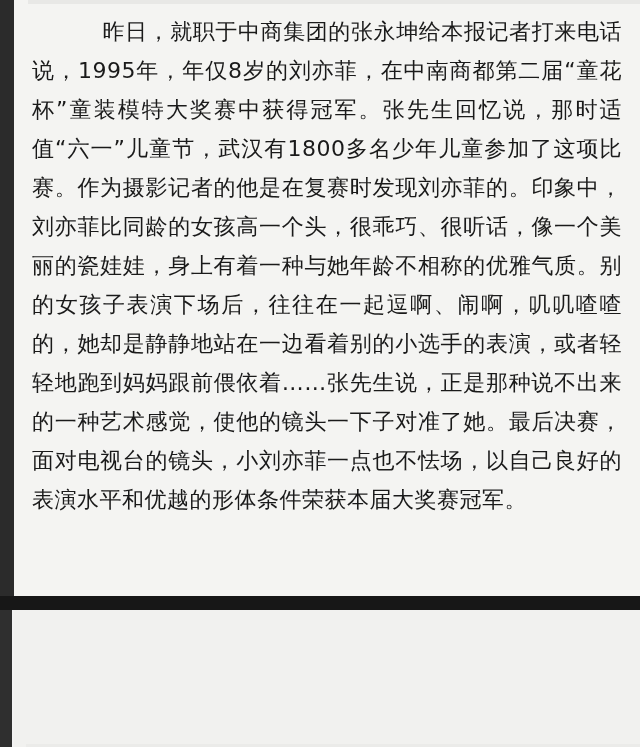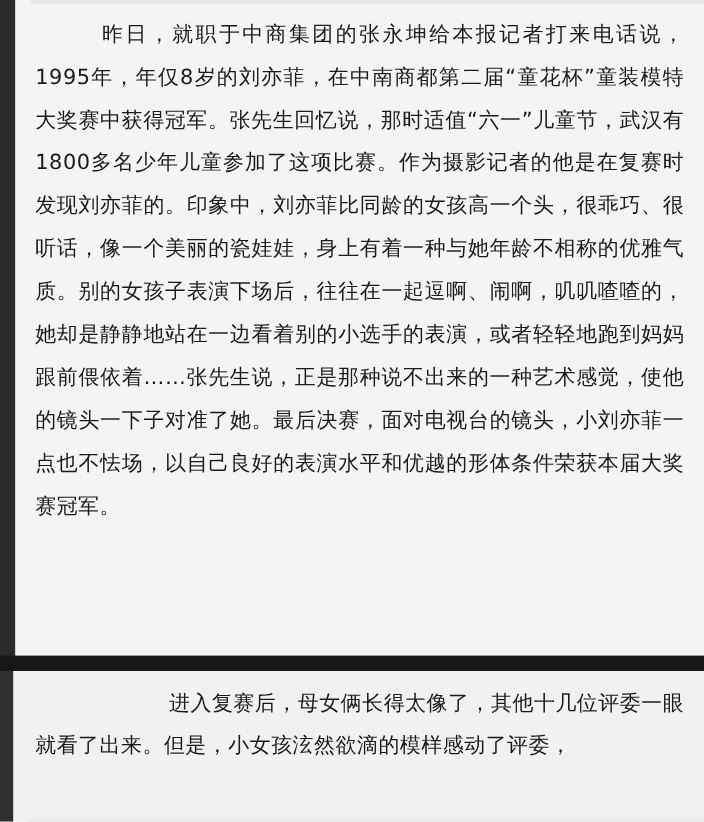--- a/index.html
+++ b/index.html
@@ -60,21 +60,21 @@
   }
   .block-2 {
     top: 610px;
     height: 137px;
     padding: 10px 18px 0 18px;
     background: #f1f1ef;
   }
   .para {
     margin: 0;
     color: #1a1a1a;
-    font-size: 19px;
+    font-size: 22px;
     line-height: 39px;
     text-align: justify;
     text-justify: inter-ideograph;
     letter-spacing: 0.5px;
     font-family: "DejaVu Sans", sans-serif;
     font-weight: 500;
   }
   .para.indent {
     text-indent: 3.2em;
   }
@@ -108,17 +108,16 @@
   <div class="left-gutter-2"></div>
 
   <div class="block block-1">
     <div class="noise-top"></div>
     <p class="para indent">昨日，就职于中商集团的张永坤给本报记者打来电话说，1995年，年仅8岁的刘亦菲，在中南商都第二届“童花杯”童装模特大奖赛中获得冠军。张先生回忆说，那时适值“六一”儿童节，武汉有1800多名少年儿童参加了这项比赛。作为摄影记者的他是在复赛时发现刘亦菲的。印象中，刘亦菲比同龄的女孩高一个头，很乖巧、很听话，像一个美丽的瓷娃娃，身上有着一种与她年龄不相称的优雅气质。别的女孩子表演下场后，往往在一起逗啊、闹啊，叽叽喳喳的，她却是静静地站在一边看着别的小选手的表演，或者轻轻地跑到妈妈跟前偎依着……张先生说，正是那种说不出来的一种艺术感觉，使他的镜头一下子对准了她。最后决赛，面对电视台的镜头，小刘亦菲一点也不怯场，以自己良好的表演水平和优越的形体条件荣获本届大奖赛冠军。</p>
   </div>
 
   <div class="separator"></div>
 
   <div class="block block-2">
-    <p class="para indent2">进入复赛后，母女俩长得太像了，其他十几位评委一眼就看了出来。但是，小女孩泫然欲滴的模样感动了评委，</p>
     <div class="noise-bottom"></div>
   </div>
 
 </div>
 
 </body></html>

